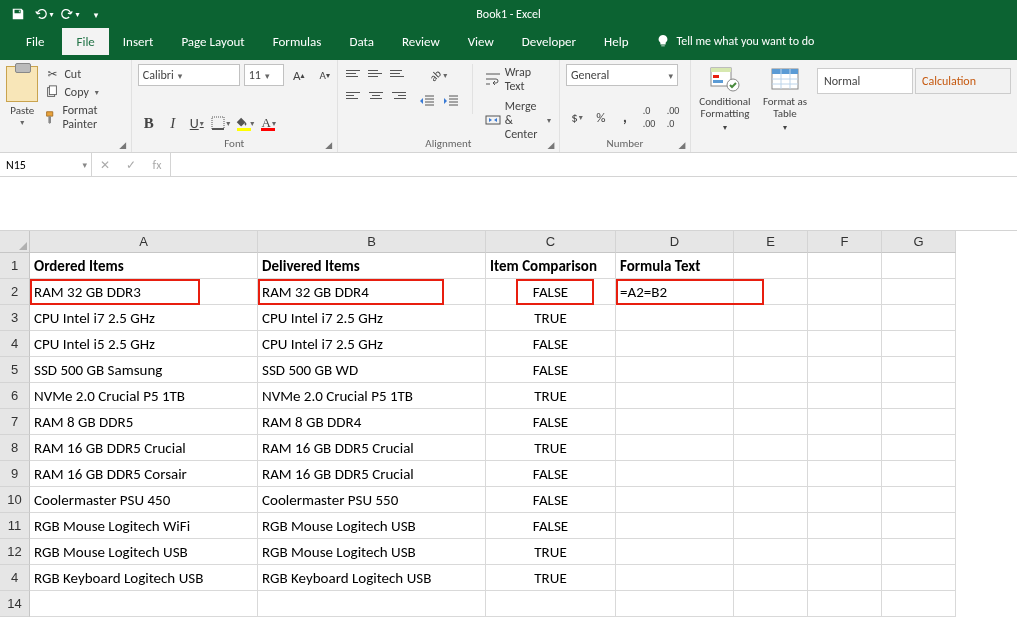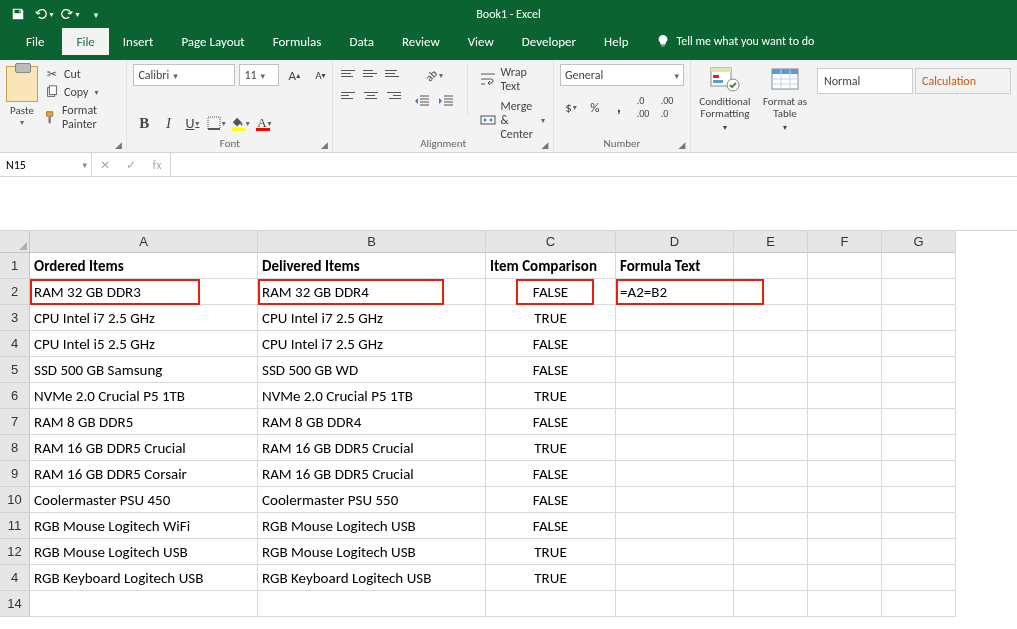--- a/index.html
+++ b/index.html
@@ -300,21 +300,21 @@
           <span style="font-size:8px;color:#666;margin-left:4px">▾</span>
         </div>
       </div>
     </div>
     <div class="group-label">Alignment</div>
     <div class="dialoglauncher">◢</div>
   </div>
 
   <div class="group" style="width:140px">
     <div class="group-body" style="flex-direction:column">
-      <div class="combo" style="width:124px;margin-bottom:6px">
+      <div class="combo" style="width:112px;margin-bottom:16px">
         <span>General</span>
           <span class="dd" style="margin-left:auto">▾</span>
       </div>
       <div class="btnrow">
         <div class="rbtn">
             <span style="font-size:13px">$</span>
             <span class="dd">▾</span>
           </div>
         <div class="rbtn">
             <span style="font-size:13px">%</span>

